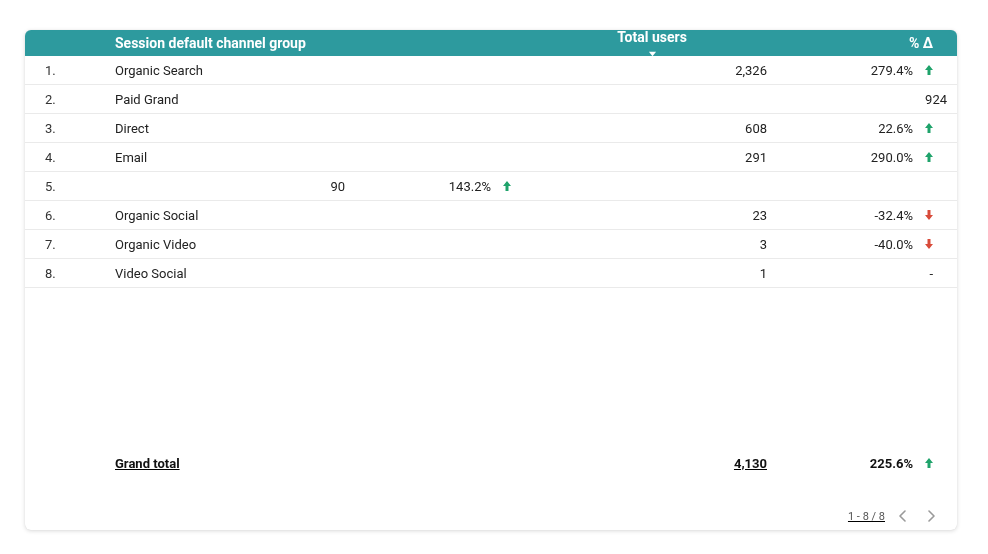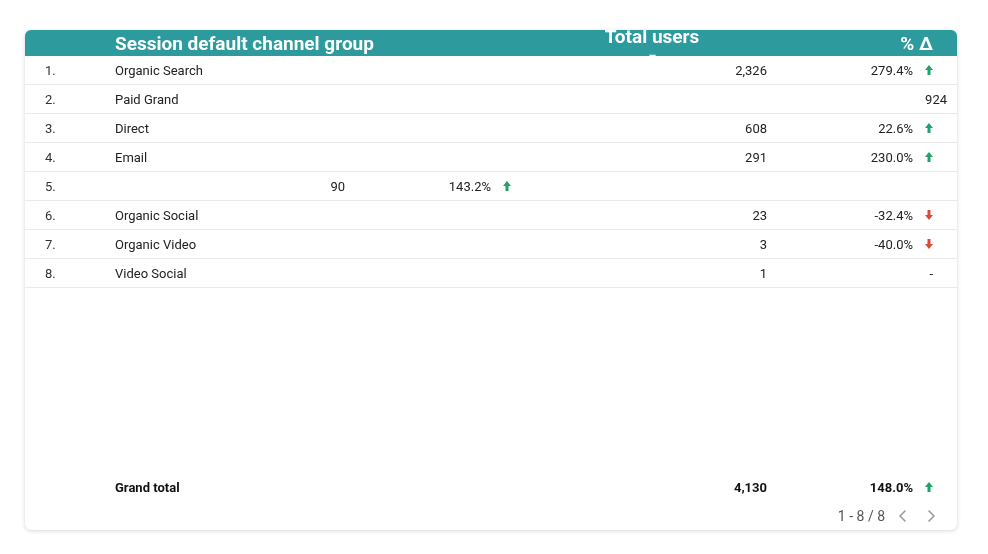--- a/index.html
+++ b/index.html
@@ -23,21 +23,21 @@
     flex-direction: column;
     overflow: hidden;
   }
   .header-row {
     background: #2d9a9e;
     color: #ffffff;
     display: flex;
     align-items: center;
     height: 26px;
     font-weight: 700;
-    font-size: 19px;
+    font-size: 14px;
   }
   .col-index { width: 90px; padding-left: 20px; text-align: left; }
   .col-channel { flex: 1; padding-left: 0; text-align: left; }
   .col-users { width: 240px; text-align: right; padding-right: 10px; flex-direction: column; }
   .col-delta { width: 180px; text-align: right; padding-right: 24px; }
 
   .header-row .col-users, .header-row .col-delta {
     display: inline-flex;
     align-items: center;
     justify-content: flex-end;
@@ -63,38 +63,40 @@
     justify-content: flex-end;
     gap: 12px;
     width: 100%;
   }
   .arrow-up { color: #1fa36b; }
   .arrow-down { color: #d84b3a; }
   .arrow-svg { width: 8px; height: 10px; display: inline-block; }
 
   .footer-area {
     border-top: none;
+    text-decoration: underline;
   }
   .grand-row {
     display: flex;
     align-items: center;
     height: 30px;
     font-size: 13px;
     font-weight: 700;
     color: #111;
   }
   .pager-row {
     display: flex;
     align-items: center;
     justify-content: flex-end;
     height: 28px;
-    font-size: 14px;
+    font-size: 11px;
     color: #555;
     padding-right: 16px;
     gap: 8px;
+    margin-top: 24px;
   }
   .pager-btn {
     width: 20px;
     height: 20px;
     display: inline-flex;
     align-items: center;
     justify-content: center;
     color: #8a8a8a;
     cursor: pointer;
   }
@@ -147,21 +149,21 @@
             <span class="arrow-up"><svg class="arrow-svg" viewBox="0 0 8 10">
                 <path d="M4 0 L8 5 L5.5 5 L5.5 10 L2.5 10 L2.5 5 L0 5 Z" fill="currentColor"></path>
               </svg></span>
           </span></div>
       </div>
       <div class="data-row">
         <div class="col-index">4.</div>
         <div class="col-channel">Email</div>
         <div class="col-users">291</div>
         <div class="col-delta"><span class="delta-wrap">
-            <span>230.0%</span>
+            <span>290.0%</span>
             <span class="arrow-up"><svg class="arrow-svg" viewBox="0 0 8 10">
                 <path d="M4 0 L8 5 L5.5 5 L5.5 10 L2.5 10 L2.5 5 L0 5 Z" fill="currentColor"></path>
               </svg></span>
           </span></div>
       </div>
       <div class="data-row">
         <div class="col-index">5.</div>
         <div class="col-users">90</div>
         <div class="col-delta"><span class="delta-wrap">
             <span>143.2%</span>
@@ -202,21 +204,21 @@
       </div>
     </div>
 
   <div class="footer-area">
     <div class="grand-row">
       <div class="col-index"></div>
       <div class="col-channel">Grand total</div>
       <div class="col-users">4,130</div>
       <div class="col-delta">
         <span class="delta-wrap">
-          <span>148.0%</span>
+          <span>225.6%</span>
           <span class="arrow-up">
             <svg class="arrow-svg" viewBox="0 0 8 10">
                 <path d="M4 0 L8 5 L5.5 5 L5.5 10 L2.5 10 L2.5 5 L0 5 Z" fill="currentColor"></path>
               </svg>
           </span>
         </span>
       </div>
     </div>
     <div class="pager-row">
       <span>1 - 8 / 8</span>

